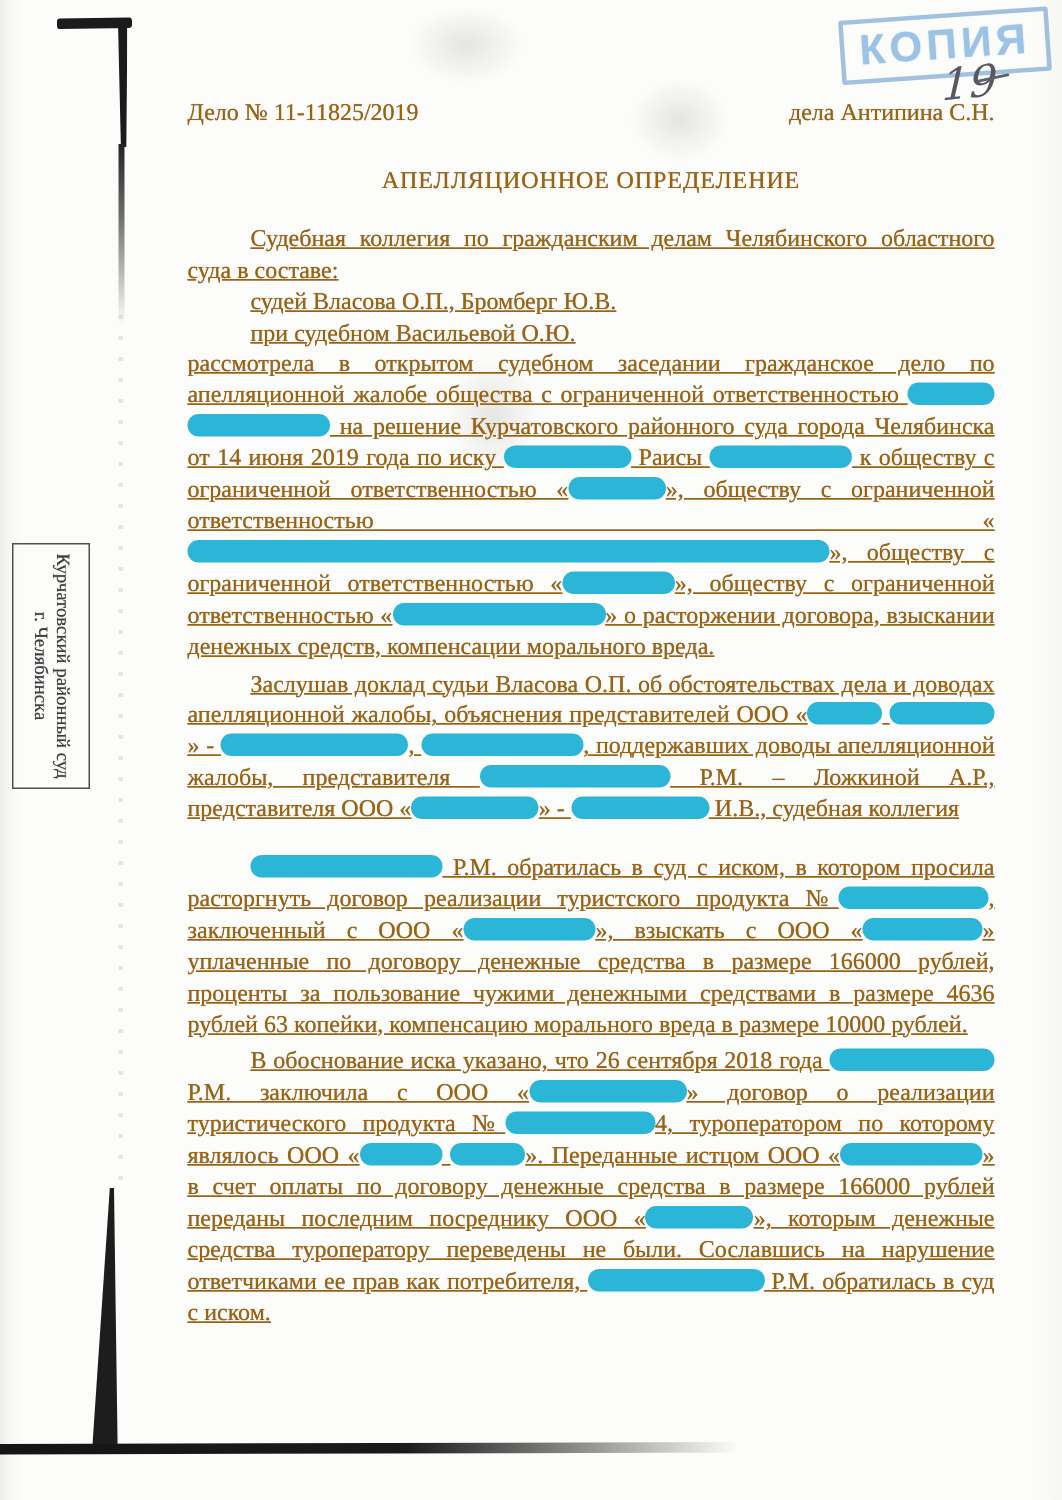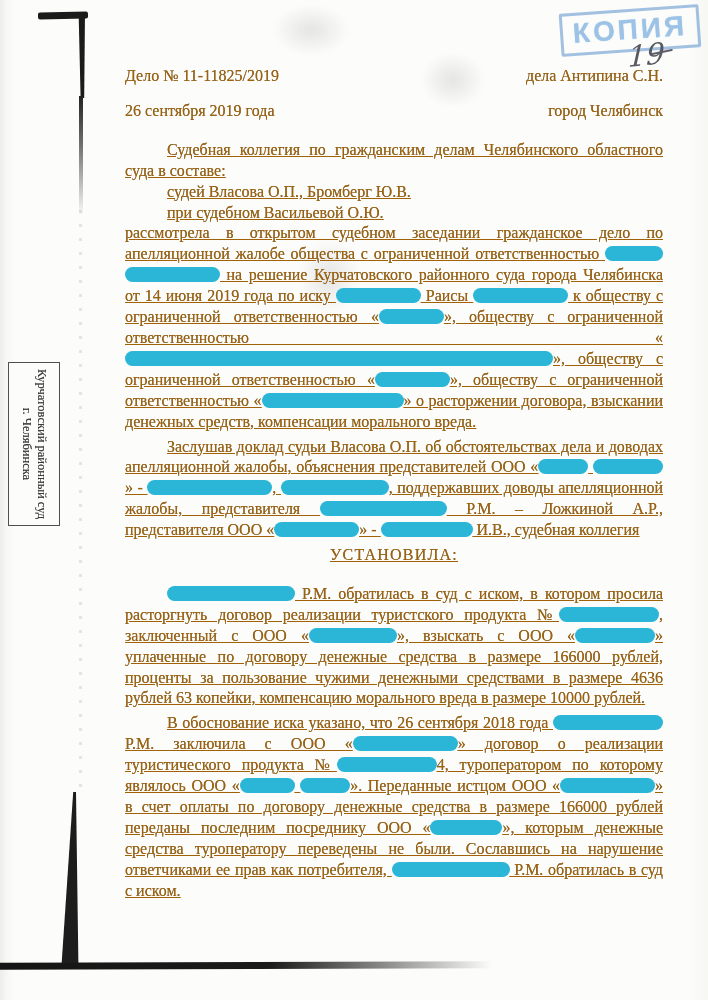--- a/index.html
+++ b/index.html
@@ -97,27 +97,23 @@
     <span>Курчатовский районный суд</span>
     <span>г. Челябинска</span>
   </div>
 </div>
 
 <div class="doc-text">
   <div class="row">
     <span>Дело № 11-11825/2019</span>
     <span>дела Антипина С.Н.</span>
   </div>
-  <div class="row dateline">
-    <span>26 сентября 2019 года</span>
-    <span>город Челябинск</span>
-  </div>
+  <div class="title">АПЕЛЛЯЦИОННОЕ ОПРЕДЕЛЕНИЕ</div>
   <div>
       <div class="para indent justify gap-lg"><span>Судебная коллегия по гражданским делам Челябинского областного суда в составе:</span></div>
       <div class="para indent"><span>судей Власова О.П., Бромберг Ю.В.</span></div>
       <div class="para indent"><span>при судебном Васильевой О.Ю.</span></div>
       <div class="para justify"><span>рассмотрела в открытом судебном заседании гражданское дело по апелляционной жалобе общества с ограниченной ответственностью </span><span class="redact" style="width: 58px;"></span><span> </span><span class="redact" style="width: 95px;"></span><span> на решение Курчатовского районного суда города Челябинска от 14 июня 2019 года по иску </span><span class="redact" style="width: 85px;"></span><span> Раисы </span><span class="redact" style="width: 95px;"></span><span> к обществу с ограниченной ответственностью «</span><span class="redact" style="width: 65px;"></span><span>», обществу с ограниченной ответственностью «</span><span class="redact" style="width: 428px;"></span><span>», обществу с ограниченной ответственностью «</span><span class="redact" style="width: 75px;"></span><span>», обществу с ограниченной ответственностью «</span><span class="redact" style="width: 142px;"></span><span>» о расторжении договора, взыскании денежных средств, компенсации морального вреда.</span></div>
       <div class="para indent justify gap"><span>Заслушав доклад судьи Власова О.П. об обстоятельствах дела и доводах апелляционной жалобы, объяснения представителей ООО «</span><span class="redact" style="width: 50px;"></span><span> </span><span class="redact" style="width: 70px;"></span><span>» - </span><span class="redact" style="width: 125px;"></span><span>, </span><span class="redact" style="width: 108px;"></span><span>, поддержавших доводы апелляционной жалобы, представителя </span><span class="redact" style="width: 127px;"></span><span> Р.М. – Ложкиной А.Р., представителя ООО «</span><span class="redact" style="width: 85px;"></span><span>» - </span><span class="redact" style="width: 92px;"></span><span> И.В., судебная коллегия</span></div>
-      <div class="para center heading gap"><span>УСТАНОВИЛА:</span></div>
       <div class="para indent justify gap-lg"><span class="redact" style="width: 128px;"></span><span> Р.М. обратилась в суд с иском, в котором просила расторгнуть договор реализации туристского продукта №</span><span class="redact" style="width: 100px;"></span><span>, заключенный с ООО «</span><span class="redact" style="width: 88px;"></span><span>», взыскать с ООО «</span><span class="redact" style="width: 80px;"></span><span>» уплаченные по договору денежные средства в размере 166000 рублей, проценты за пользование чужими денежными средствами в размере 4636 рублей 63 копейки, компенсацию морального вреда в размере 10000 рублей.</span></div>
       <div class="para indent justify gap"><span>В обоснование иска указано, что 26 сентября 2018 года </span><span class="redact" style="width: 110px;"></span><span> Р.М. заключила с ООО «</span><span class="redact" style="width: 105px;"></span><span>» договор о реализации туристического продукта №</span><span class="redact" style="width: 100px;"></span><span>4, туроператором по которому являлось ООО «</span><span class="redact" style="width: 55px;"></span><span> </span><span class="redact" style="width: 50px;"></span><span>». Переданные истцом ООО «</span><span class="redact" style="width: 95px;"></span><span>» в счет оплаты по договору денежные средства в размере 166000 рублей переданы последним посреднику ООО «</span><span class="redact" style="width: 72px;"></span><span>», которым денежные средства туроператору переведены не были. Сославшись на нарушение ответчиками ее прав как потребителя, </span><span class="redact" style="width: 118px;"></span><span> Р.М. обратилась в суд с иском.</span></div>
     </div>
 </div>
 
 </body></html>

